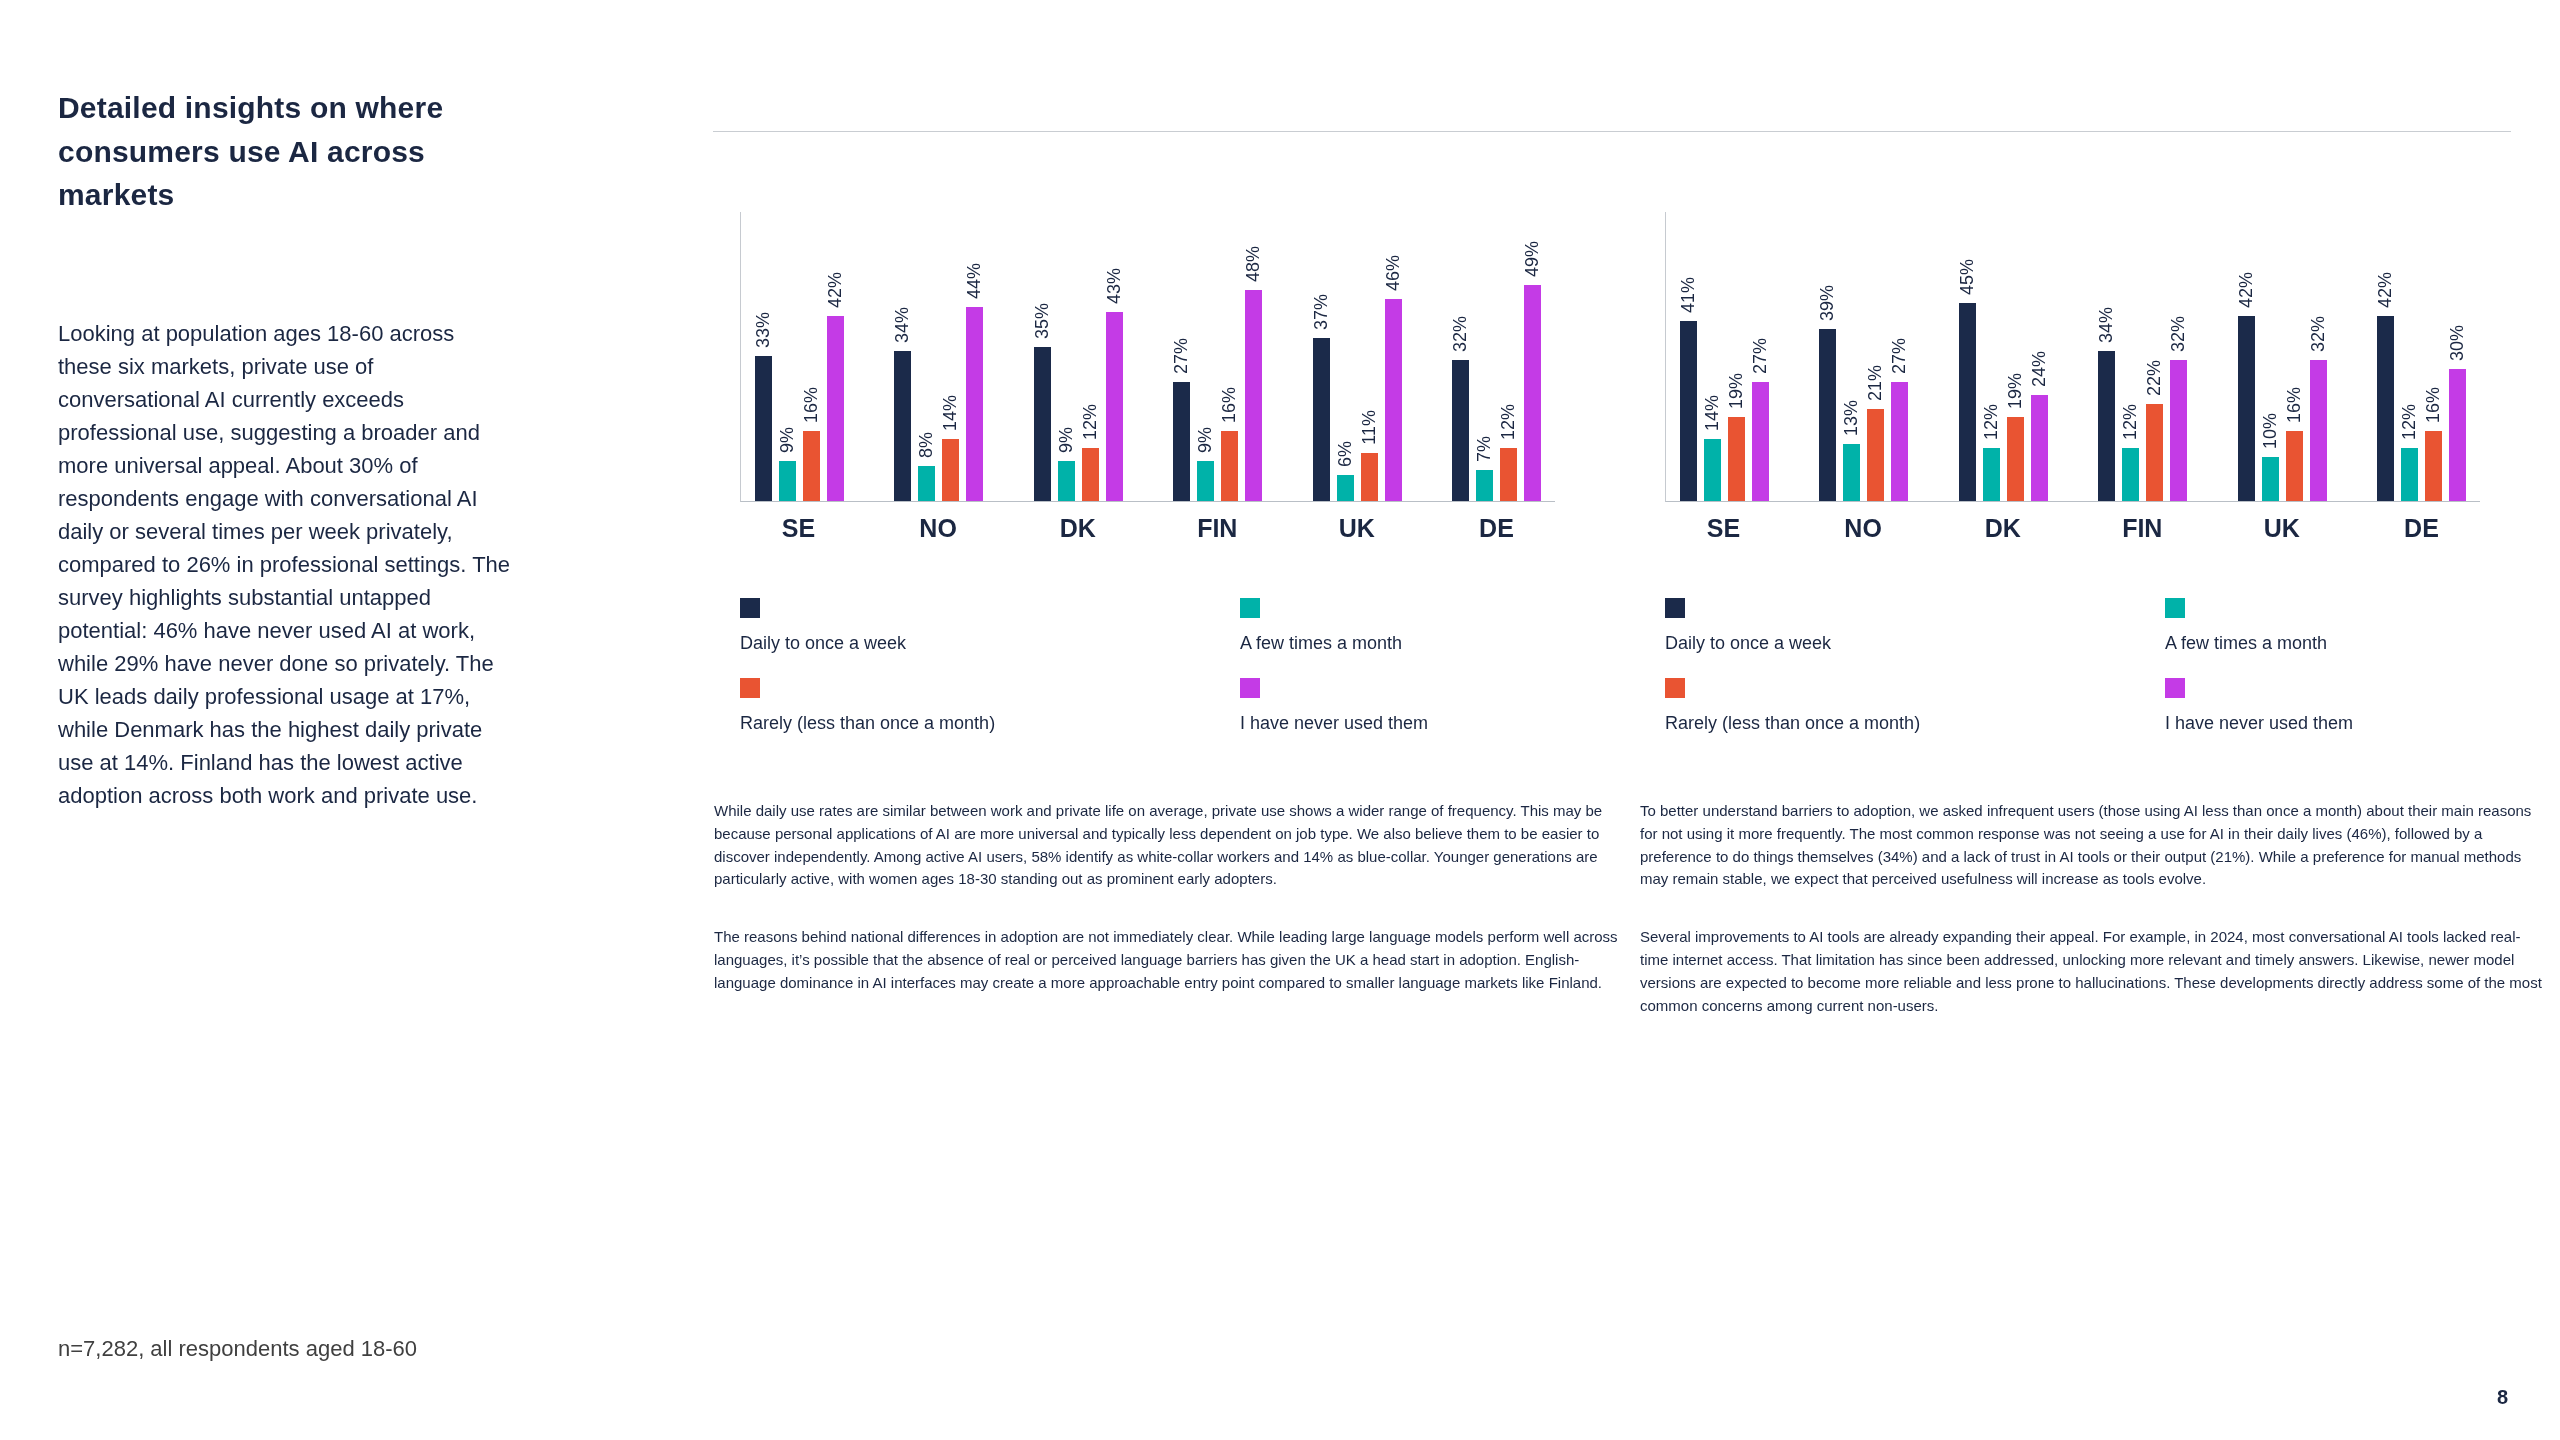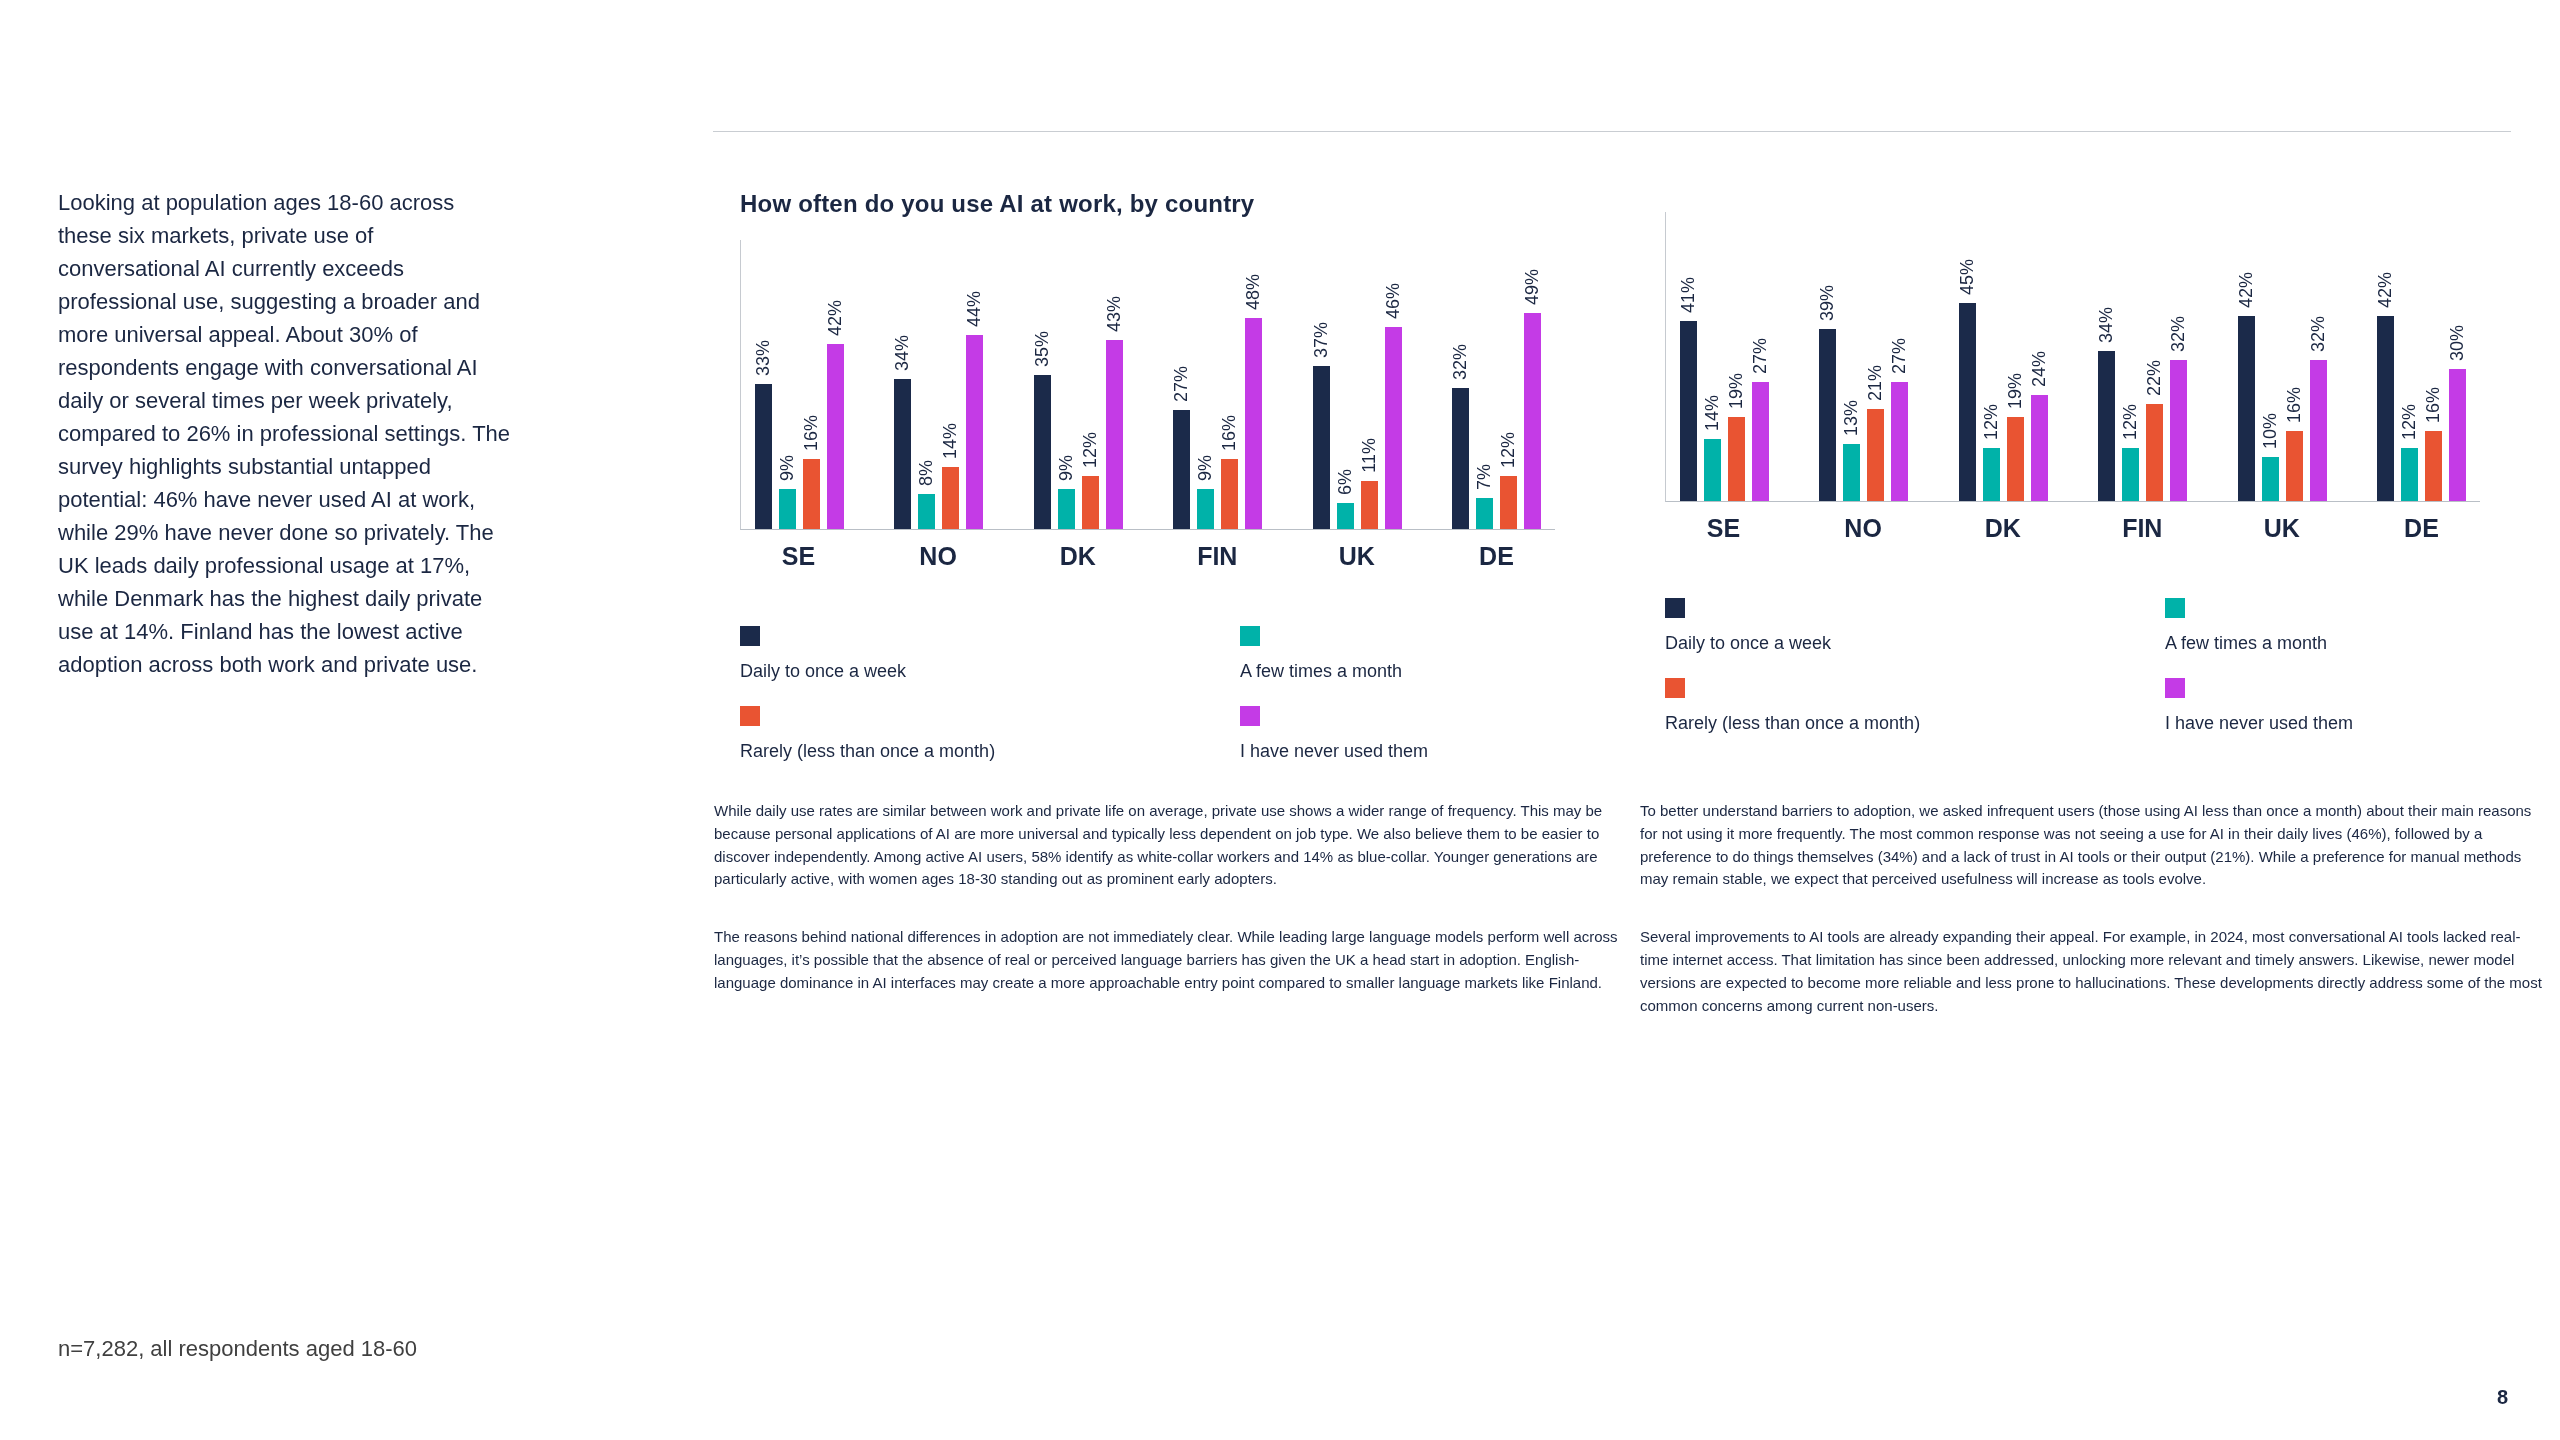--- a/index.html
+++ b/index.html
@@ -46,28 +46,28 @@
   .textcol p{margin:0 0 35px 0;}
 
   .pagenum{position:absolute;right:52px;top:1386px;font-size:20px;font-weight:700;}
 </style>
 </head>
 <body>
 
 <div class="page">
 
   <div class="left-col">
+    <div class="left-title">Detailed insights on where consumers use AI across markets</div>
     <div class="left-body">Looking at population ages 18-60 across these six markets, private use of conversational AI currently exceeds professional use, suggesting a broader and more universal appeal. About 30% of respondents engage with conversational AI daily or several times per week privately, compared to 26% in professional settings. The survey highlights substantial untapped potential: 46% have never used AI at work, while 29% have never done so privately. The UK leads daily professional usage at 17%, while Denmark has the highest daily private use at 14%. Finland has the lowest active adoption across both work and private use.</div>
   </div>
   <div class="footnote">n=7,282, all respondents aged 18-60</div>
 
   <div class="divider"></div>
 
   <section class="chart" id="chart-0">
-    <div class="chart-title">How often do you use AI at work, by country</div>
     <div class="plot">
         <div class="group">
           <div class="barwrap">
             <div class="vlabel">33%</div>
             <div class="bar" style="height: 145.2px; background: rgb(27, 42, 74);"></div>
           </div>
           <div class="barwrap">
             <div class="vlabel">9%</div>
             <div class="bar" style="height: 39.6px; background: rgb(0, 178, 169);"></div>
           </div>

